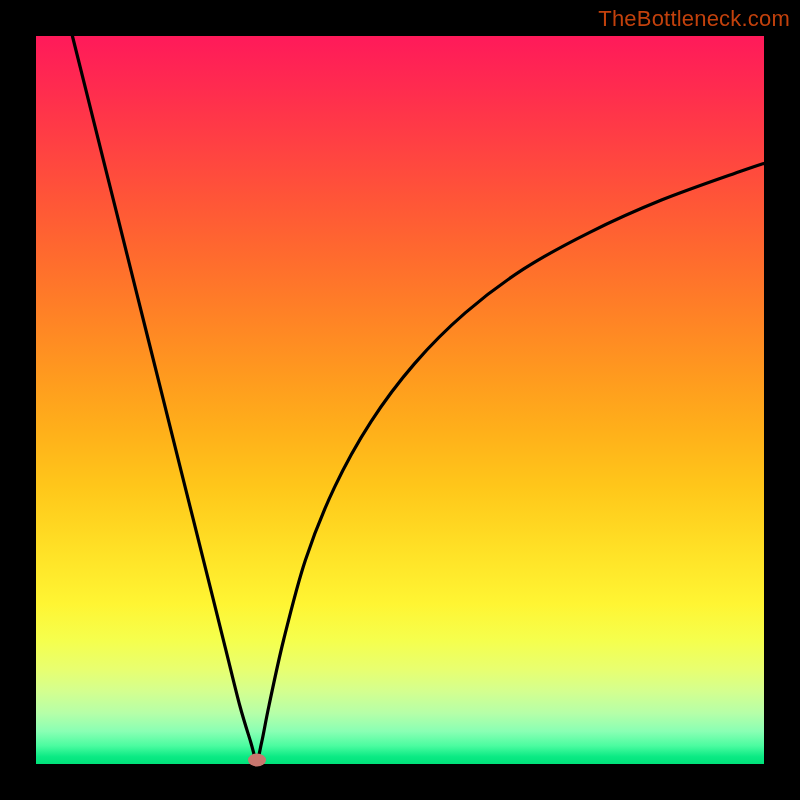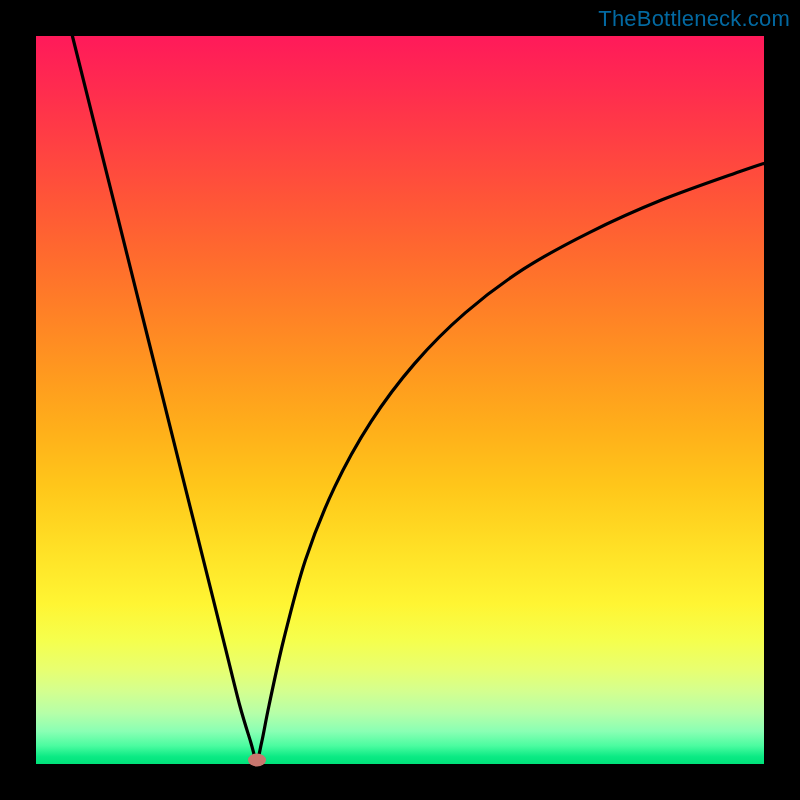--- a/index.html
+++ b/index.html
@@ -44,21 +44,21 @@
       #8affb4 95.5%,
       #4bfca0 97.5%,
       #0bea84 99%,
       #00e27a 100%
     );
   }
   .watermark {
     position: absolute;
     top: 6px;
     right: 10px;
-    color: #0369a1;
+    color: #c2410c;
     font-size: 22px;
     font-weight: 500;
     letter-spacing: 0.2px;
     user-select: none;
   }
   .marker {
     position: absolute;
     width: 18px;
     height: 13px;
     background: #c9766e;

